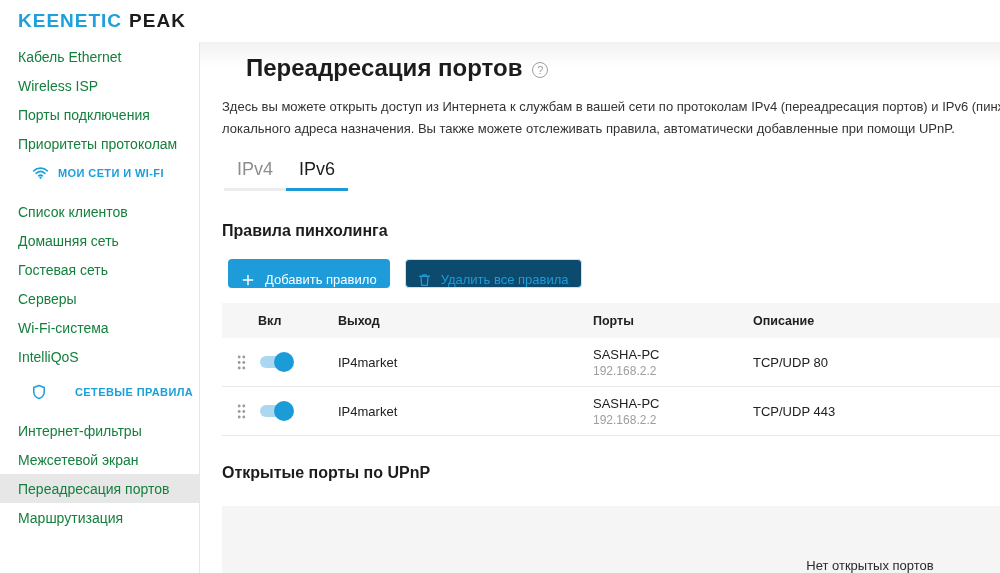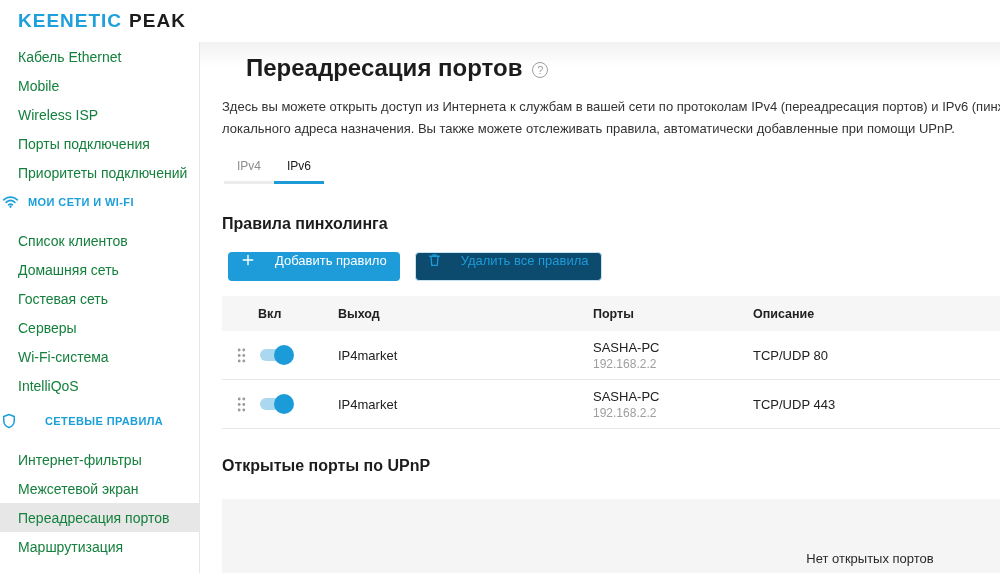--- a/index.html
+++ b/index.html
@@ -13,21 +13,21 @@
   .logo .model { color:#1c1c1c; }
 
   
   .layout { display:flex; height:531px; }
 
   
   .sidebar { width:200px; flex:0 0 200px; background:#fff; border-right:1px solid #e6e6e6; padding-top:0; }
   .side-item { height:29px; display:flex; align-items:center; padding-left:18px;
                font-size:14px; color:#15803d; cursor:pointer; white-space:nowrap; }
   .side-item.selected { background:#e7e7e7; }
-  .side-section { height:29px; display:flex; align-items:center; gap:9px; padding-left:2px;
+  .side-section { height:29px; display:flex; align-items:center; gap:9px; padding-left:32px;
                   margin-bottom:10px; cursor:default; white-space:nowrap; }
   .side-section.gap-top { margin-top:6px;gap:29px; }
   .side-section .sec-label { font-size:11px; font-weight:bold; color:#1a9fdb; letter-spacing:.4px; }
   .side-section svg { display:block; }
 
   
   .main { flex:1; position:relative; overflow:hidden; }
   .main::before { content:""; position:absolute; top:0; left:0; width:1310px; height:26px;
                   background:linear-gradient(#f2f2f2,#ffffff); pointer-events:none; }
   .content { width:1310px; padding:13px 0 0 22px; position:relative; }
@@ -36,28 +36,28 @@
   h1.page-title { font-size:24px; font-weight:bold; color:#1c1c1c; line-height:26px; }
   .help-icon { width:16px; height:16px; border:1px solid #9e9e9e; border-radius:50%;
                color:#9e9e9e; font-size:11px; line-height:14px; text-align:center;
                margin-top:3px; cursor:pointer; flex:0 0 auto; }
 
   .desc { margin-top:15px; font-size:13px; line-height:22px; color:#333; }
   .desc div { white-space:nowrap; }
 
   
   .tabs { margin-top:13px; margin-left:2px; display:flex; }
-  .tab { padding:6px 13px 8px; font-size:12px; color:#8d8d8d; border-bottom:3px solid #ececec; cursor:pointer; }
+  .tab { padding:6px 13px 8px; font-size:18px; color:#8d8d8d; border-bottom:3px solid #ececec; cursor:pointer; }
   .tab.active { color:#1c1c1c; border-bottom-color:#1c9ad6; }
 
   .section-h { margin-top:31px; font-size:16px; font-weight:bold; color:#1c1c1c; }
 
   
   .btn-row { margin-top:19px; margin-left:6px; display:flex; gap:15px; }
-  .btn { height:29px; display:inline-flex; align-items:flex-start; gap:20px; padding:0 12px;
+  .btn { height:29px; display:inline-flex; align-items:flex-end; gap:10px; padding:0 12px;
          border-radius:4px; font-size:13px; cursor:pointer; border:1px solid transparent; }
   .btn.primary { background:#1e9cd9; color:#fff; }
   .btn.secondary { background:#0c4a6e; color:#1e9cd9; border:1px solid #c7e3f2; }
   .btn svg { display:block; }
 
   
   .table { margin-top:15px; width:1296px; }
   .t-head, .t-row { display:grid; grid-template-columns:36px 80px 255px 160px 145px 1fr; align-items:center; }
   .t-head { height:35px; background:#f6f6f6; font-size:12.5px; font-weight:bold; color:#212121; }
   .t-row { height:49px; border-bottom:1px solid #e8e8e8; font-size:13px; color:#212121; }
@@ -80,24 +80,23 @@
   <div class="logo">
     <span class="brand">KEENETIC</span>
     <span class="model">PEAK</span>
   </div>
 </div>
 
 <div class="layout">
 
   <div class="sidebar">
     <div class="side-item">Кабель Ethernet</div>
-    <div class="side-item">Mobile</div>
     <div class="side-item">Wireless ISP</div>
     <div class="side-item">Порты подключения</div>
-    <div class="side-item">Приоритеты подключений</div>
+    <div class="side-item">Приоритеты протоколам</div>
 
     <div class="side-section">
       <span>
         <svg width="17" height="13" viewBox="0 0 24 19" fill="none">
           <path d="M2 7 C7.5 1.8 16.5 1.8 22 7" stroke="#1a9fdb" stroke-width="2.4" stroke-linecap="round"></path>
           <path d="M5.6 10.8 C9.6 7.2 14.4 7.2 18.4 10.8" stroke="#1a9fdb" stroke-width="2.4" stroke-linecap="round"></path>
           <path d="M9.2 14.4 C10.9 13 13.1 13 14.8 14.4" stroke="#1a9fdb" stroke-width="2.4" stroke-linecap="round"></path>
           <circle cx="12" cy="17.2" r="1.7" fill="#1a9fdb"></circle>
         </svg>
       </span>

